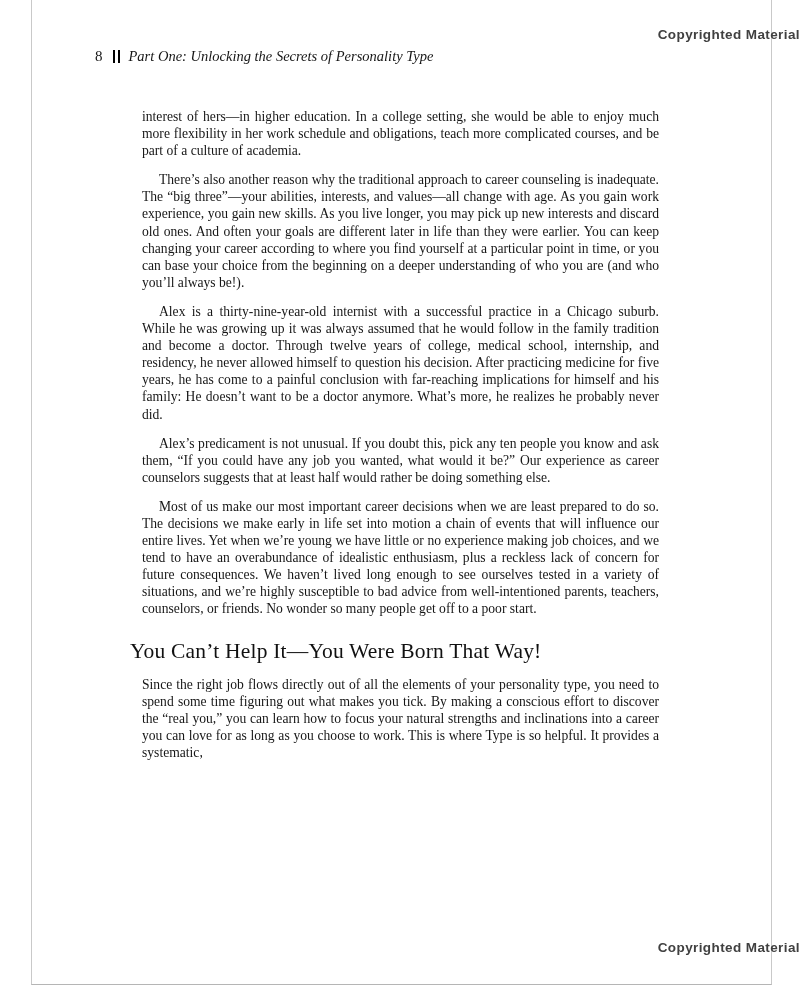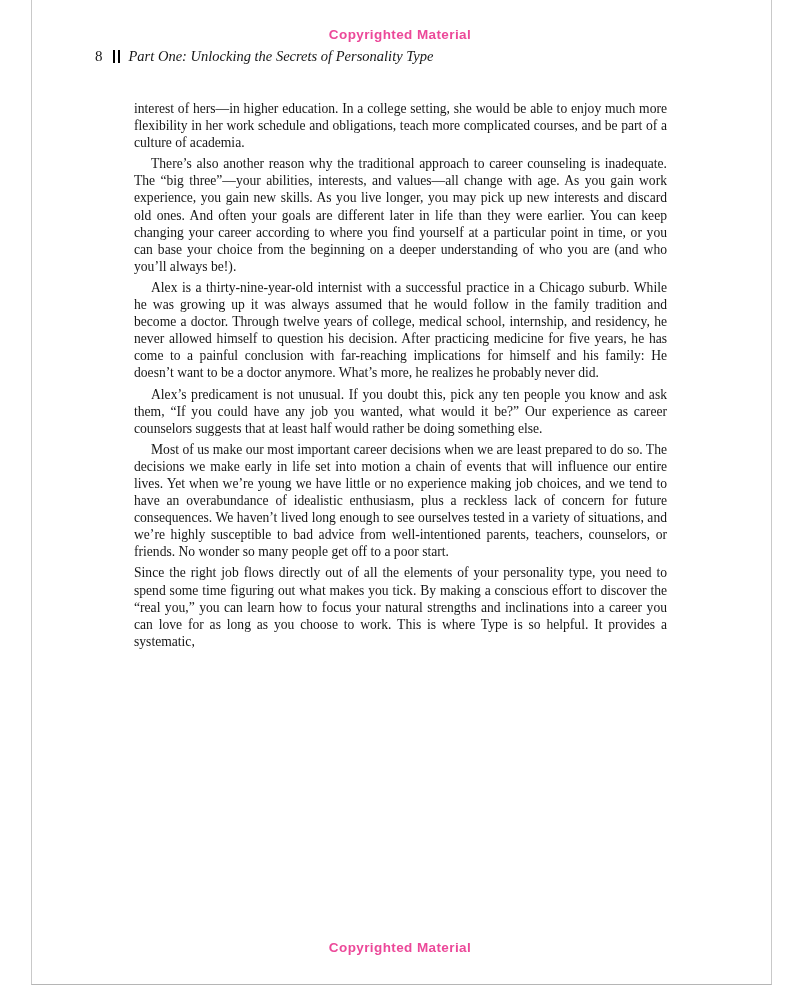--- a/index.html
+++ b/index.html
@@ -27,26 +27,26 @@
     bottom: 2px;
     border-left: 1px solid #c9c9c9;
     border-right: 1px solid #c9c9c9;
     border-bottom: 1px solid #b5b5b5;
     pointer-events: none;
   }
   .copyright {
     position: absolute;
     left: 0;
     width: 100%;
-    text-align: center;
+    text-align: right;
     font-family: "Liberation Sans", sans-serif;
     font-weight: bold;
     font-size: 13.5px;
     letter-spacing: 0.4px;
-    color: #ec4899;
+    color: #404040;
   }
   .copyright.top { top: 27px; }
   .copyright.bottom { top: 940px; }
 
   .header {
     position: absolute;
     top: 48px;
     left: 95px;
     font-size: 14.5px;
     white-space: nowrap;
@@ -73,21 +73,21 @@
   .body-text {
     position: absolute;
     top: 96px;
     left: 130px;
     width: 541px;
     font-size: 13.6px;
     line-height: 17.1px;
     text-align: justify;
   }
   .body-text p {
-    margin: 4px;
+    margin: 12px;
     text-indent: 17px;
   }
   .body-text p.no-indent {
     text-indent: 0;
   }
   .body-text p.continues {
     text-align-last: justify;
   }
   .section-heading {
     margin: 21px 0 13px 0;
@@ -112,18 +112,19 @@
     <span class="page-num">8</span><span class="divider"></span><span class="part-title">Part One: Unlocking the Secrets of Personality Type</span>
   </div>
 
   <div class="body-text">
     <p class="no-indent">interest of hers—in higher education. In a college setting, she would be able to enjoy much more flexibility in her work schedule and obligations, teach more complicated courses, and be part of a culture of academia.</p>
     <p>There’s also another reason why the traditional approach to career counseling is inadequate. The “big three”—your abilities, interests, and values—all change with age. As you gain work experience, you gain new skills. As you live longer, you may pick up new interests and discard old ones. And often your goals are different later in life than they were earlier. You can keep changing your career according to where you find yourself at a particular point in time, or you can base your choice from the beginning on a deeper understanding of who you are (and who you’ll always be!).</p>
     <p>Alex is a thirty-nine-year-old internist with a successful practice in a Chicago suburb. While he was growing up it was always assumed that he would follow in the family tradition and become a doctor. Through twelve years of college, medical school, internship, and residency, he never allowed himself to question his decision. After practicing medicine for five years, he has come to a painful conclusion with far-reaching implications for himself and his family: He doesn’t want to be a doctor anymore. What’s more, he realizes he probably never did.</p>
     <p>Alex’s predicament is not unusual. If you doubt this, pick any ten people you know and ask them, “If you could have any job you wanted, what would it be?” Our experience as career counselors suggests that at least half would rather be doing something else.</p>
     <p>Most of us make our most important career decisions when we are least prepared to do so. The decisions we make early in life set into motion a chain of events that will influence our entire lives. Yet when we’re young we have little or no experience making job choices, and we tend to have an overabundance of idealistic enthusiasm, plus a reckless lack of concern for future consequences. We haven’t lived long enough to see ourselves tested in a variety of situations, and we’re highly susceptible to bad advice from well-intentioned parents, teachers, counselors, or friends. No wonder so many people get off to a poor start.</p>
 
+    <h2 class="section-heading">You Can’t Help It—You Were Born That Way!</h2>
 
     <p class="no-indent continues">Since the right job flows directly out of all the elements of your personality type, you need to spend some time figuring out what makes you tick. By making a conscious effort to discover the “real you,” you can learn how to focus your natural strengths and inclinations into a career you can love for as long as you choose to work. This is where Type is so helpful. It provides a systematic,</p>
   </div>
 
   <div class="copyright bottom">Copyrighted Material</div>
 </div>
 
 </body></html>

